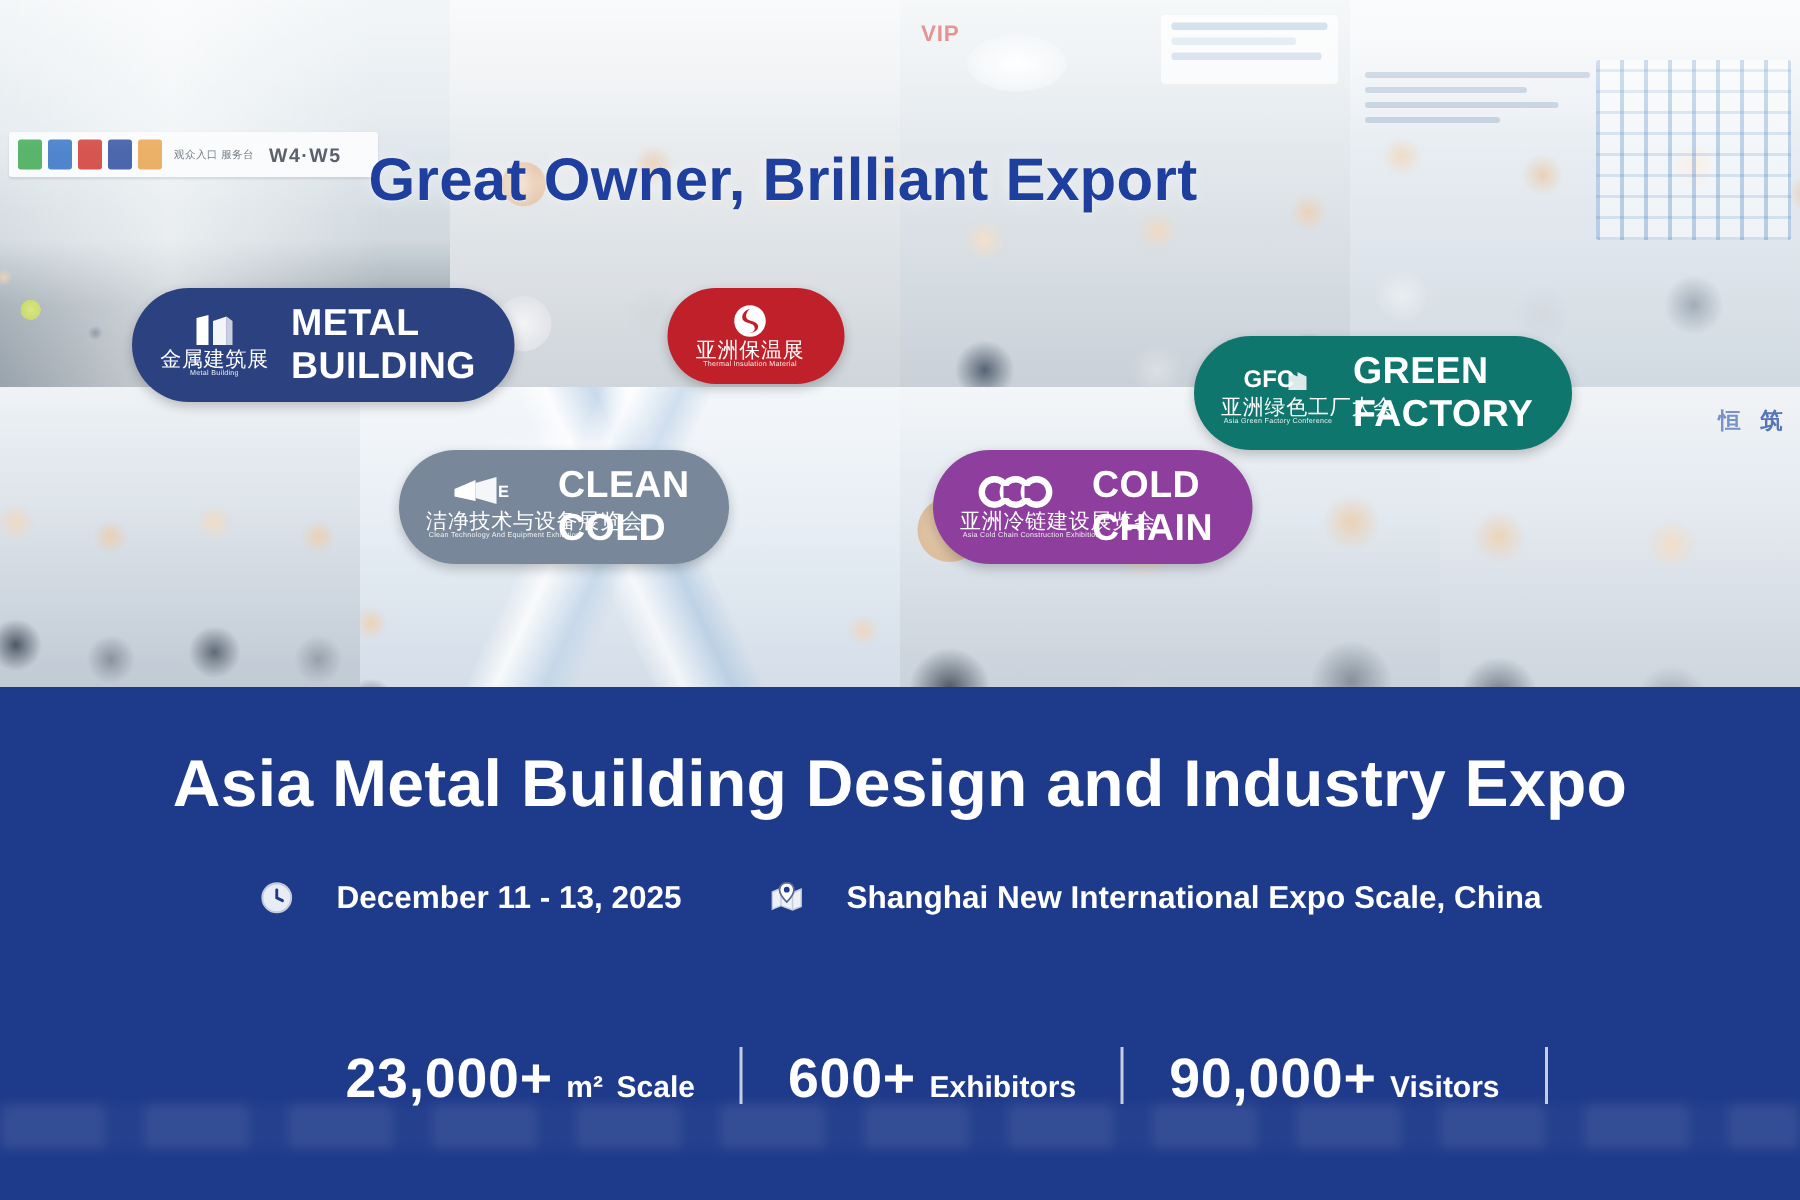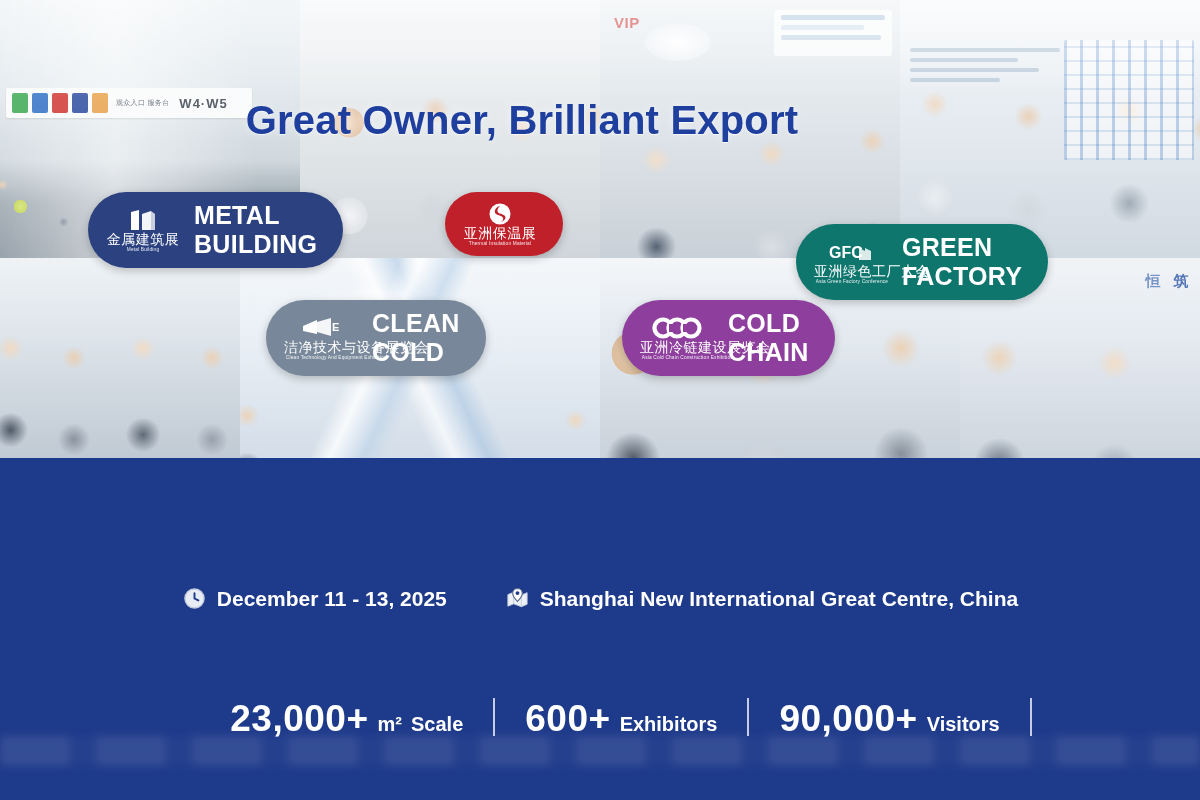--- a/index.html
+++ b/index.html
@@ -186,21 +186,21 @@
     content: ""; position: absolute; left: 0; top: 278px; width: 1200px; height: 30px;
     background: repeating-linear-gradient(90deg, rgba(255,255,255,.10) 0 70px, rgba(255,255,255,.03) 70px 96px);
     filter: blur(4px);
   }
   .expo-title {
     position: absolute; left: 0; top: 498px; width: 1200px; text-align: center;
     font-size: 44px; font-weight: 700; color: #ffffff; letter-spacing: .2px; white-space: nowrap;
   }
 
   .meta-row { position: absolute; left: 0; top: 586px; width: 1200px; display: flex; justify-content: center; align-items: center; gap: 58px; }
-  .meta-item { display: flex; align-items: center; gap: 10px; color: #fff; font-size: 21px; font-weight: 700; white-space: nowrap; }
+  .meta-item { display: flex; align-items: center; gap: 27px; color: #fff; font-size: 21px; font-weight: 700; white-space: nowrap; }
   .meta-item .ico { width: 25px; height: 25px; flex: 0 0 25px; display:flex; align-items:center; justify-content:center; }
 
   .stats-row { position: absolute; left: 16px; top: 654px; width: 1200px; display: flex; justify-content: center; align-items: flex-start; margin-top: 44px; }
   .stat { display: flex; align-items: baseline; gap: 9px; color: #fff; padding: 0 30px; white-space: nowrap; }
   .stat .num { font-size: 37px; font-weight: 700; letter-spacing: .5px; }
   .stat .unit { font-size: 20px; font-weight: 700; }
   .divider { width: 2px; height: 38px; background: rgba(255,255,255,.75); }
 </style>
 </head>
 <body>
@@ -330,20 +330,21 @@
       </div>
       <div class="cn">亚洲冷链建设展览会</div>
       <div class="en">Asia Cold Chain Construction Exhibition</div>
     </div>
     <div class="label">COLD
 CHAIN</div>
   </div>
 
   <div class="banner"></div>
 
+  <div class="expo-title">Asia Metal Building Design and Industry Expo</div>
 
   <div class="meta-row">
     <div class="meta-item">
       <span class="ico">
         <svg width="23" height="23" viewBox="0 0 24 24" aria-hidden="true">
           <circle cx="12" cy="12" r="10" fill="#e8ecf5"></circle>
           <circle cx="12" cy="12" r="10" fill="none" stroke="#c3ccdd" stroke-width="1.4"></circle>
           <path d="M12 6.5 V12 L16 14" fill="none" stroke="#1e3a8a" stroke-width="2" stroke-linecap="round"></path>
         </svg>
       </span>
@@ -351,21 +352,21 @@
     </div>
     <div class="meta-item">
       <span class="ico">
         <svg width="25" height="25" viewBox="0 0 26 26" aria-hidden="true">
           <path d="M3 9 L9 6.5 L17 9.5 L23 7 V19 L17 21.5 L9 18.5 L3 21 Z" fill="#eef1f8" stroke="#c3ccdd" stroke-width="1"></path>
           <path d="M9 6.5 V18.5 M17 9.5 V21.5" stroke="#c3ccdd" stroke-width="1"></path>
           <path d="M13 2.5 C10.2 2.5 8 4.7 8 7.5 C8 11 13 16 13 16 C13 16 18 11 18 7.5 C18 4.7 15.8 2.5 13 2.5 Z" fill="#ffffff" stroke="#5a6a8c" stroke-width="1.2"></path>
           <circle cx="13" cy="7.4" r="2" fill="#1e3a8a"></circle>
         </svg>
       </span>
-      <span>Shanghai New International Great Centre, China</span>
+      <span>Shanghai New International Expo Scale, China</span>
     </div>
   </div>
 
   <div class="stats-row">
     <div class="stat">
       <span class="num">23,000+</span>
       <span class="unit">m²</span>
       <span class="unit">Scale</span>
     </div>
     <span class="divider"></span>

